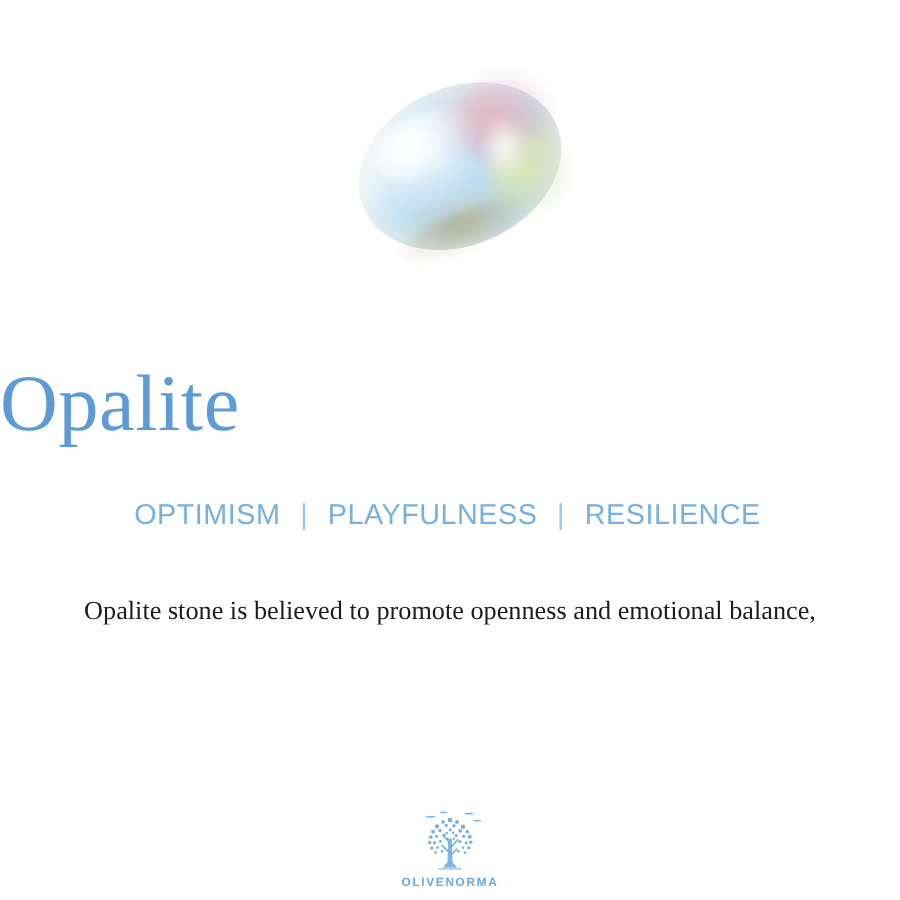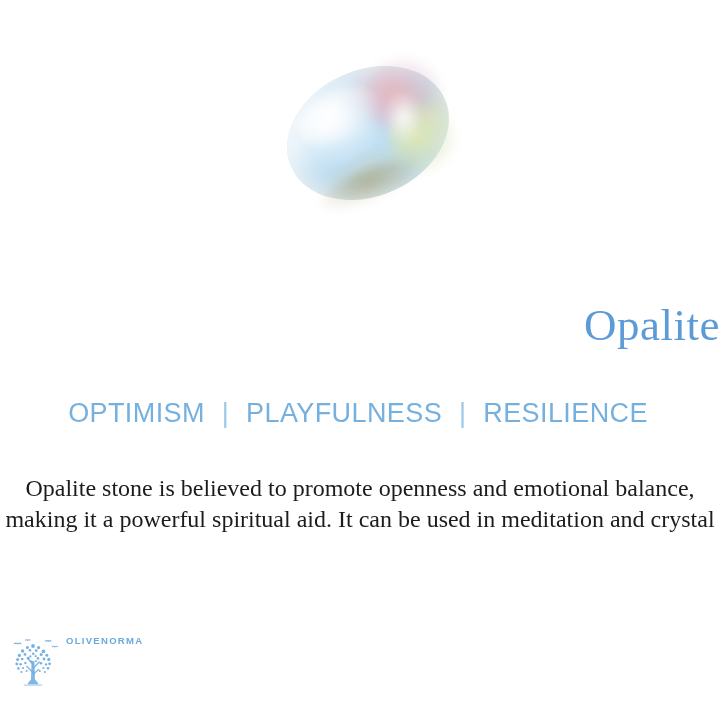--- a/index.html
+++ b/index.html
@@ -148,73 +148,74 @@
         rgba(255,255,255,0) 26%,
         rgba(255,255,255,0) 72%,
         rgba(255,255,255,0.35) 100%);
   }
 
   
   .title {
     position: absolute;
     left: 0;
     right: 0;
-    top: 303px;
-    text-align: right;
+    top: 291px;
+    text-align: left;
     font-family: "Liberation Serif", serif;
-    font-size: 45px;
+    font-size: 64px;
     line-height: 1.0;
     font-weight: 400;
     color: #5c9bd6;
     letter-spacing: 0.5px;
   }
 
   .tagline {
     position: absolute;
     left: 0;
     right: 4px;
     top: 400px;
     text-align: center;
     font-family: "Liberation Sans", sans-serif;
-    font-size: 27px;
+    font-size: 23px;
     line-height: 1.0;
     font-weight: 400;
     color: #76b0de;
     letter-spacing: 0.4px;
     white-space: nowrap;
   }
   .tagline .sep {
     color: #9dc8e8;
     padding: 0 9px;
   }
 
   
   .body-copy {
     position: absolute;
     left: 0;
     right: 0;
     top: 473px;
     text-align: center;
     font-family: "Liberation Serif", serif;
-    font-size: 24px;
+    font-size: 21px;
     line-height: 31px;
     color: #1c1c1c;
   }
   .body-copy p {
     margin: 0;
   }
 
   
   .brand {
     position: absolute;
     left: 0;
     right: 0;
-    bottom: 30px;
+    bottom: 8px;
     display: flex;
-    flex-direction: row;
+    flex-direction: column;
+    align-items: center;
   }
   .brand-mark {
     width: 66px;
     height: 56px;
     display: block;
   }
   .brand-name {
     margin-top: 1px;
     font-family: "Liberation Sans", sans-serif;
     font-size: 9.5px;
@@ -245,21 +246,20 @@
   <div class="tagline">
     <span>OPTIMISM</span>
     <span class="sep">|</span>
     <span>PLAYFULNESS</span>
     <span class="sep">|</span>
     <span>RESILIENCE</span>
   </div>
 
   <div class="body-copy">
     <p>Opalite stone is believed to promote openness and emotional balance,</p>
-    <p>making it a powerful spiritual aid. It can be used in meditation and crystal</p>
   </div>
 
   <div class="brand">
     <svg class="brand-mark" viewBox="0 0 66 56">
       <g fill="#6aa9de">
 
         <path d="M31.6 27 L31.0 45.5 L28.4 48.6 L27.4 50.2 L38.6 50.2 L37.6 48.6 L35.0 45.5 L34.4 27 Z" opacity="0.85"></path>
         <path d="M33.0 30.5 L27.2 23.8 M33.0 34.5 L39.6 27.4 M33.0 38.5 L26.4 32.0 M33.0 40.5 L39.0 35.0" stroke="#6aa9de" stroke-width="1.5" fill="none" opacity="0.8"></path>
 
         <rect x="23.5" y="50.4" width="19" height="1.4" rx="0.7" opacity="0.55"></rect>

